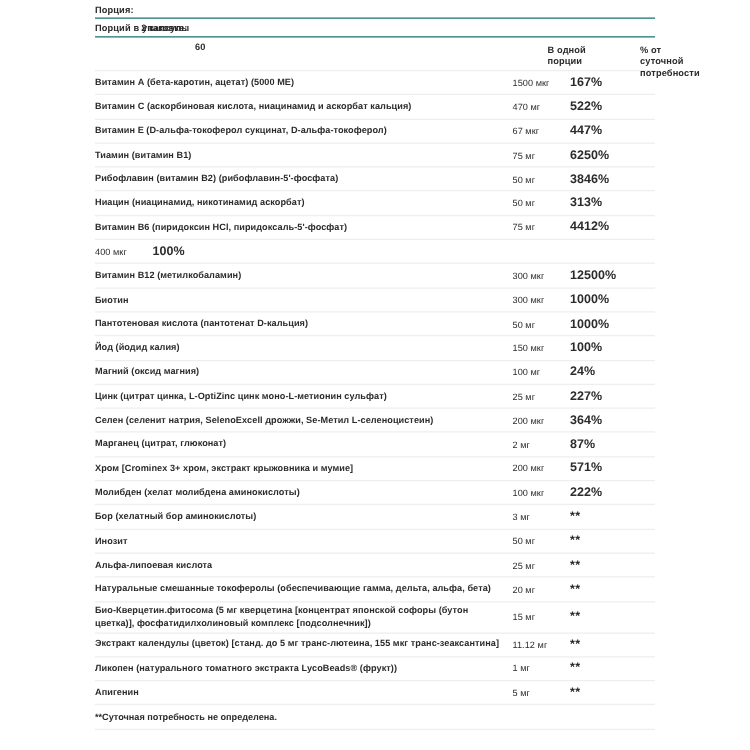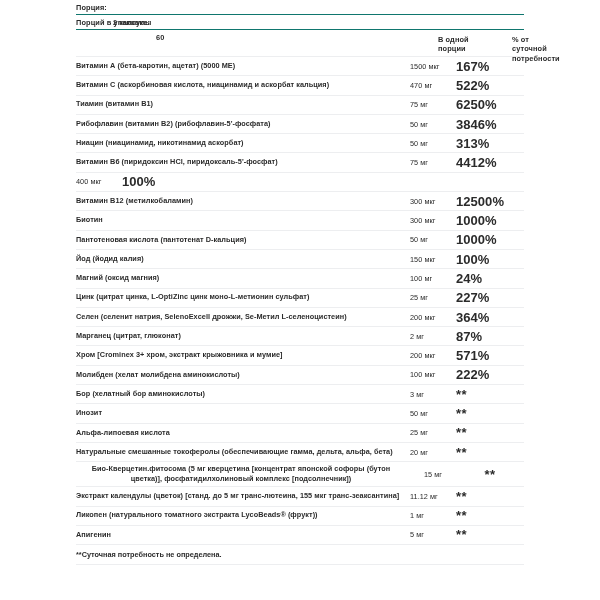--- a/index.html
+++ b/index.html
@@ -61,41 +61,41 @@
   .col-head .amt-cell { flex: 0 0 46px; }
   .col-head .dv-cell  { flex: 1 1 auto; }
 
   
   .nrow {
     display: flex;
     align-items: center;
     min-height: 19.3px;
     border-bottom: 1px solid #edeef0;
   }
-  .nrow.tall { min-height: 25px; align-items: center; text-align: center; }
+  .nrow.tall { min-height: 25px; align-items: center; }
 
   .nrow .name-cell {
     flex: 0 0 334px;
     font-size: 7.3px;
     font-weight: bold;
     color: #2b2b2b;
     line-height: 10.5px;
     letter-spacing: 0.05px;
     padding-right: 4px;
   }
   .nrow .amt-cell {
     flex: 0 0 46px;
     font-size: 7.3px;
     font-weight: normal;
     color: #2b2b2b;
     letter-spacing: 0.05px;
   }
   .nrow .dv-cell {
     flex: 1 1 auto;
-    font-size: 13px;
+    font-size: 10px;
     font-weight: bold;
     color: #2b2b2b;
     letter-spacing: 0.05px;
   }
   .dv-cell.stars { letter-spacing: 0.4px; }
 
   
   .footnote-row {
     display: flex;
     align-items: center;
@@ -135,20 +135,25 @@
           <div class="name-cell">Витамин А (бета-каротин, ацетат) (5000 МЕ)</div>
           <div class="amt-cell">1500 мкг</div>
           <div class="dv-cell">167%</div>
         </div>
         <div class="nrow">
           <div class="name-cell">Витамин С (аскорбиновая кислота, ниацинамид и аскорбат кальция)</div>
           <div class="amt-cell">470 мг</div>
           <div class="dv-cell">522%</div>
         </div>
         <div class="nrow">
+          <div class="name-cell">Витамин Е (D-альфа-токоферол сукцинат, D-альфа-токоферол)</div>
+          <div class="amt-cell">67 мкг</div>
+          <div class="dv-cell">447%</div>
+        </div>
+        <div class="nrow">
           <div class="name-cell">Тиамин (витамин В1)</div>
           <div class="amt-cell">75 мг</div>
           <div class="dv-cell">6250%</div>
         </div>
         <div class="nrow">
           <div class="name-cell">Рибофлавин (витамин В2) (рибофлавин-5'-фосфата)</div>
           <div class="amt-cell">50 мг</div>
           <div class="dv-cell">3846%</div>
         </div>
         <div class="nrow">

